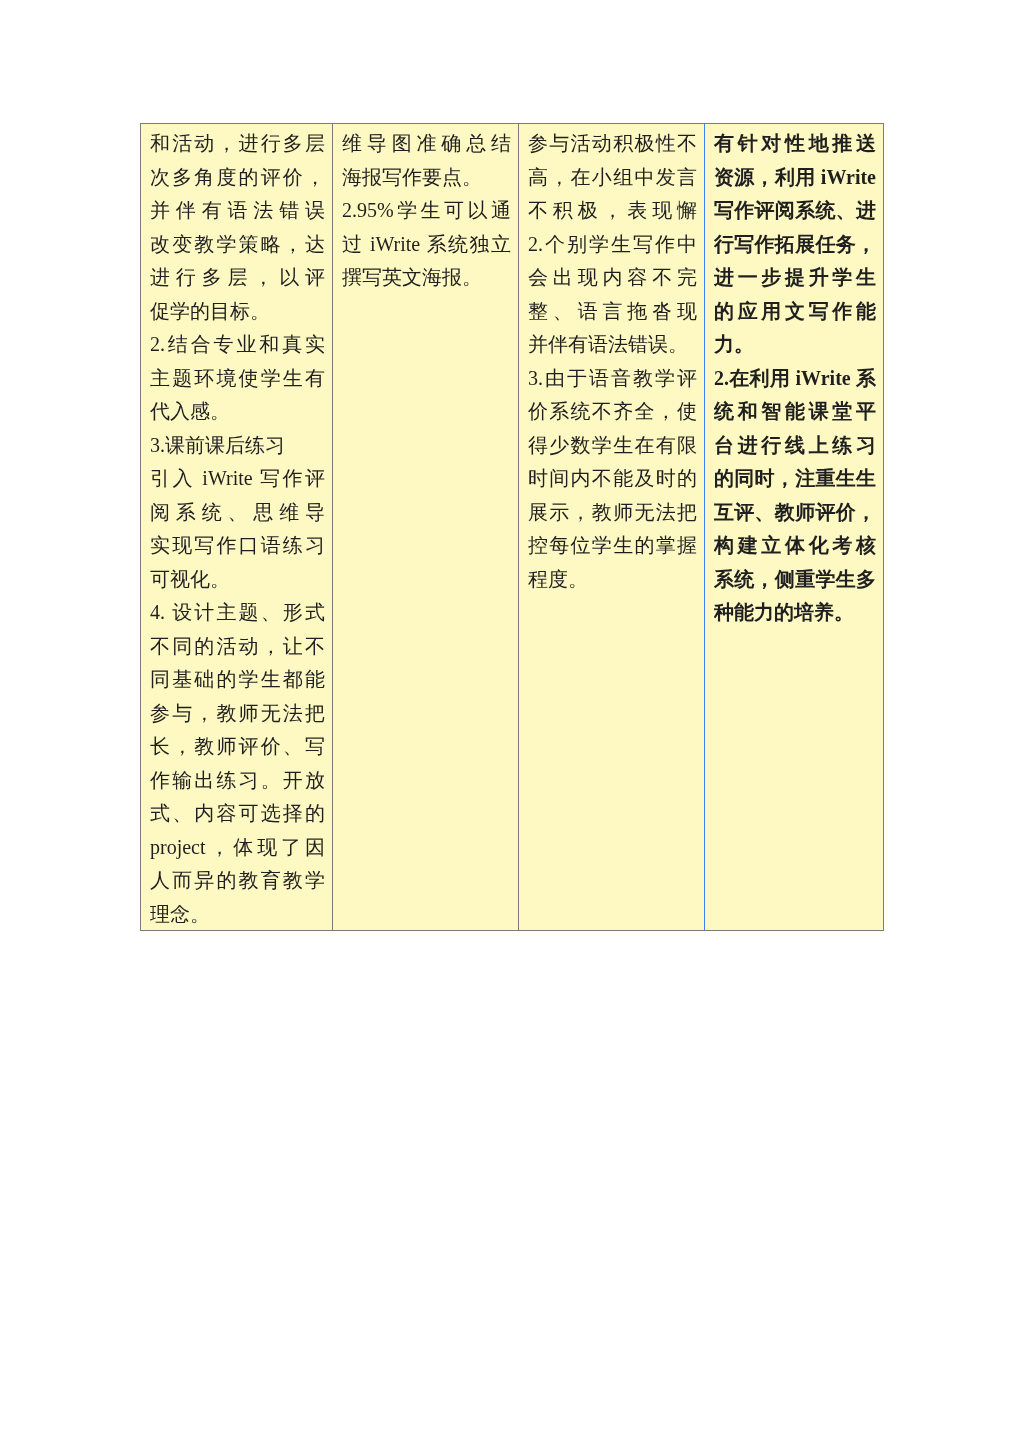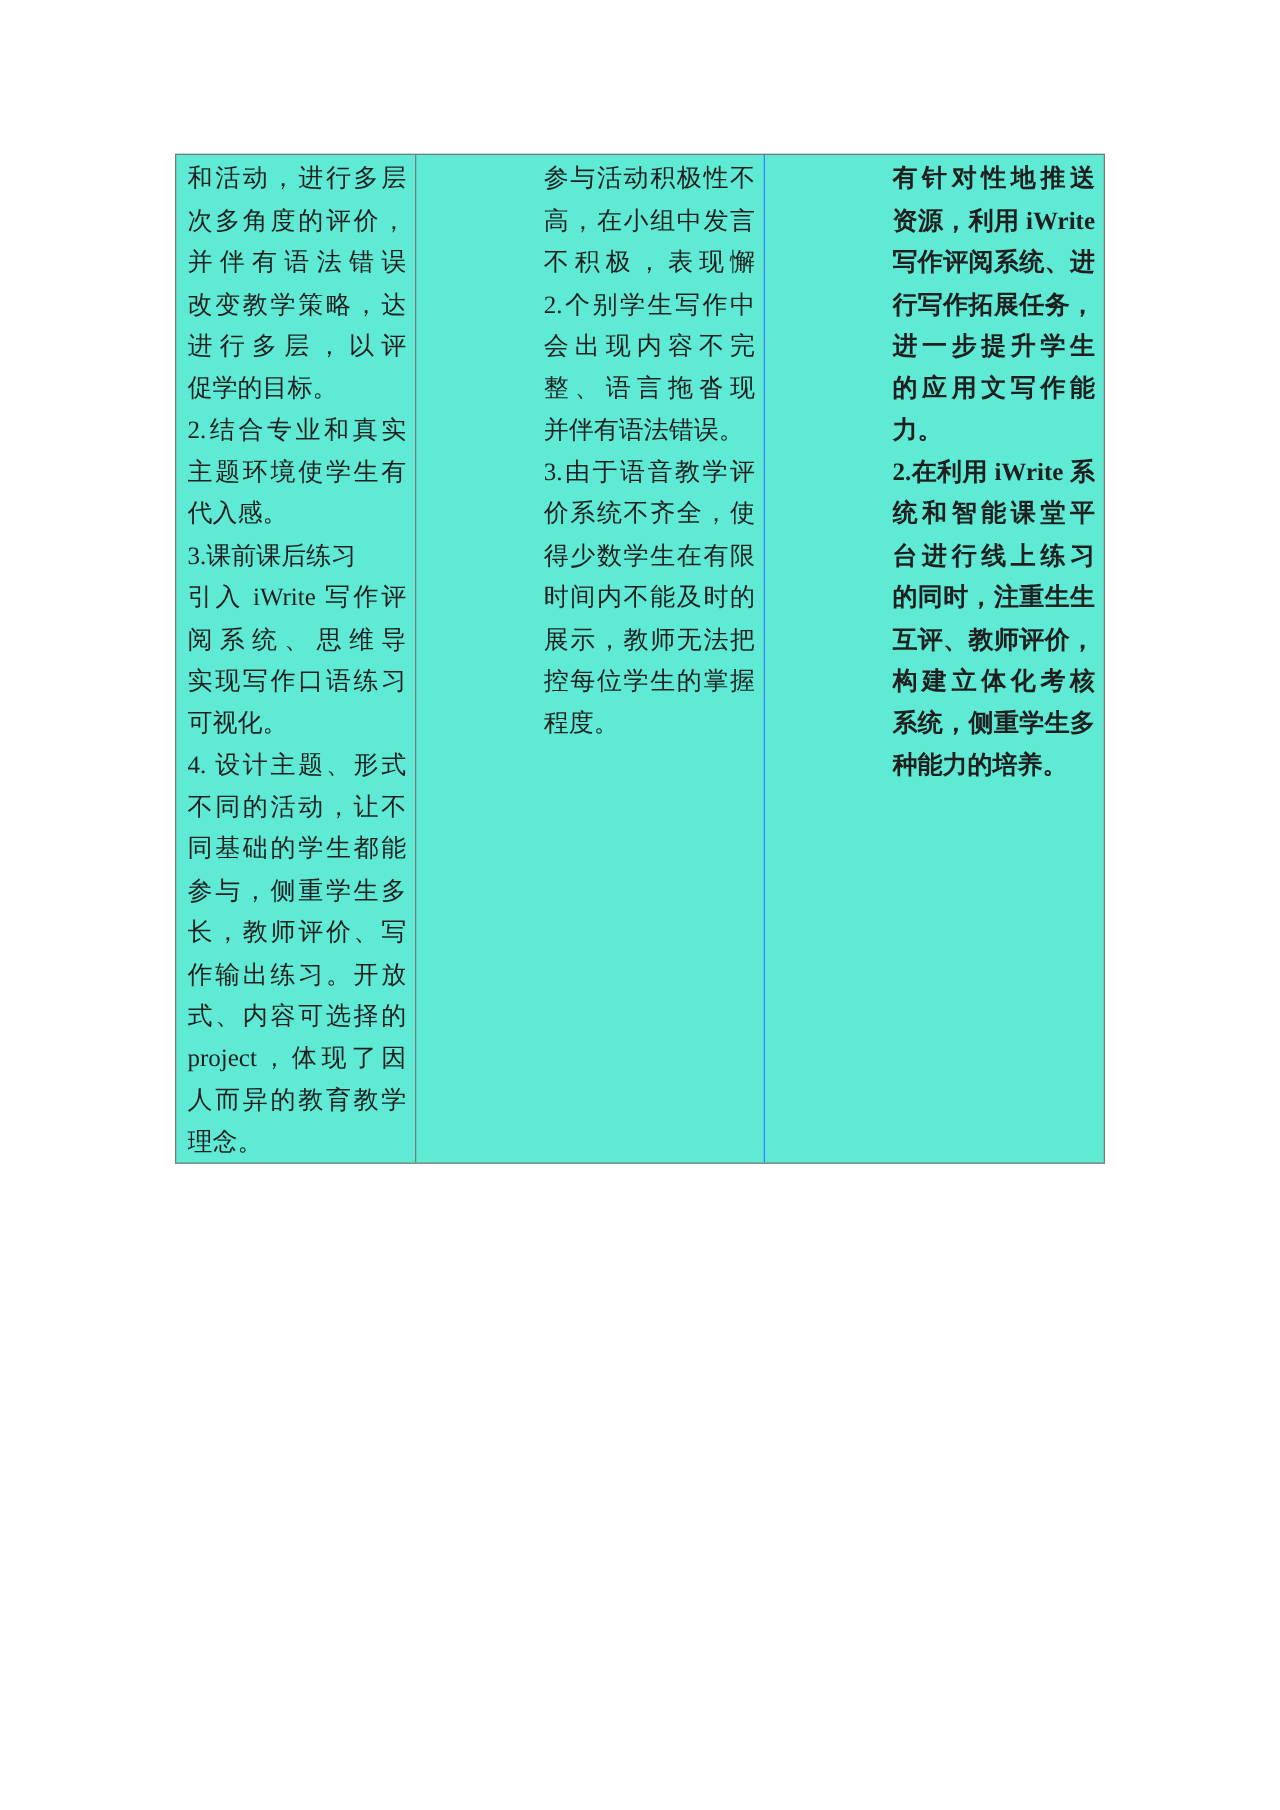--- a/index.html
+++ b/index.html
@@ -15,22 +15,21 @@
   }
   .doc-table {
     position: absolute;
     left: 140px;
     top: 123px;
     width: 744px;
     height: 808px;
     box-sizing: border-box;
     border: 1px solid #7a7a7a;
     display: flex;
-    background: #5eead4;
-    justify-content: space-between;
+    background: #fef9c3;
   }
   .cell {
     box-sizing: border-box;
     padding: 3px 7px 0 9px;
     overflow: hidden;
     color: #1f1f1f;
     font-size: 20px;
   }
   .cell-0 { width: 192px; border-right: 1px solid #7a7a7a; }
   .cell-1 { width: 186px; border-right: 1px solid #7a7a7a; }
@@ -64,27 +63,34 @@
         <div class="line">主题环境使学生有</div>
         <div class="line end">代入感。</div>
         <div class="line end">3.课前课后练习</div>
         <div class="line">引入 iWrite 写作评</div>
         <div class="line">阅系统、思维导图，</div>
         <div class="line">实现写作口语练习</div>
         <div class="line end">可视化。</div>
         <div class="line">4. 设计主题、形式</div>
         <div class="line">不同的活动，让不</div>
         <div class="line">同基础的学生都能</div>
-        <div class="line">参与，侧重学生多</div>
+        <div class="line">参与，教师无法把</div>
         <div class="line">长，教师评价、写</div>
         <div class="line">作输出练习。开放</div>
         <div class="line">式、内容可选择的</div>
         <div class="line">project，体现了因</div>
         <div class="line">人而异的教育教学</div>
         <div class="line end">理念。</div>
+      </div>
+    <div class="cell cell-1">
+        <div class="line">维导图准确总结</div>
+        <div class="line end">海报写作要点。</div>
+        <div class="line">2.95%学生可以通</div>
+        <div class="line">过 iWrite 系统独立</div>
+        <div class="line end">撰写英文海报。</div>
       </div>
     <div class="cell cell-2">
         <div class="line">参与活动积极性不</div>
         <div class="line">高，在小组中发言</div>
         <div class="line end">不积极，表现懈怠。</div>
         <div class="line">2.个别学生写作中</div>
         <div class="line">会出现内容不完</div>
         <div class="line">整、语言拖沓现象，</div>
         <div class="line end">并伴有语法错误。</div>
         <div class="line">3.由于语音教学评</div>

